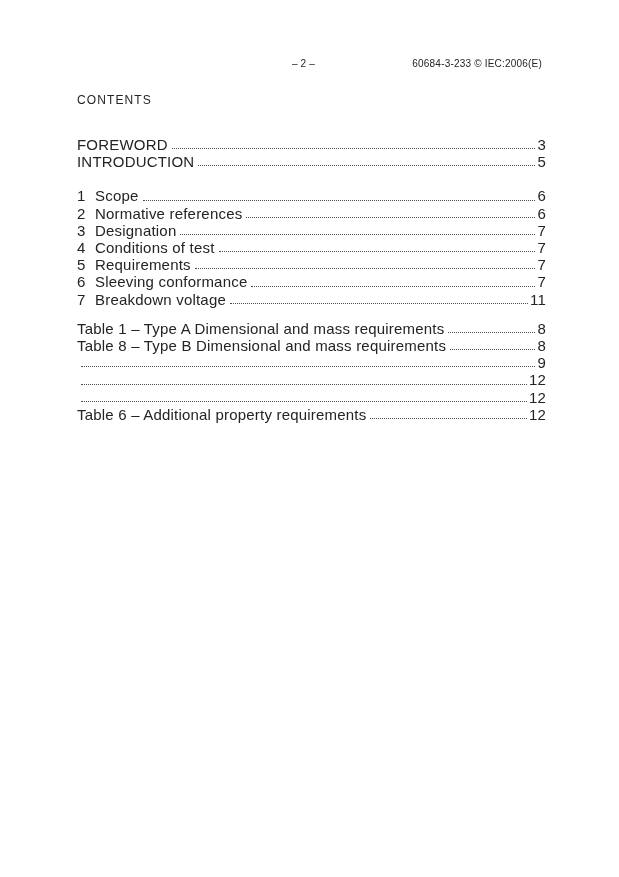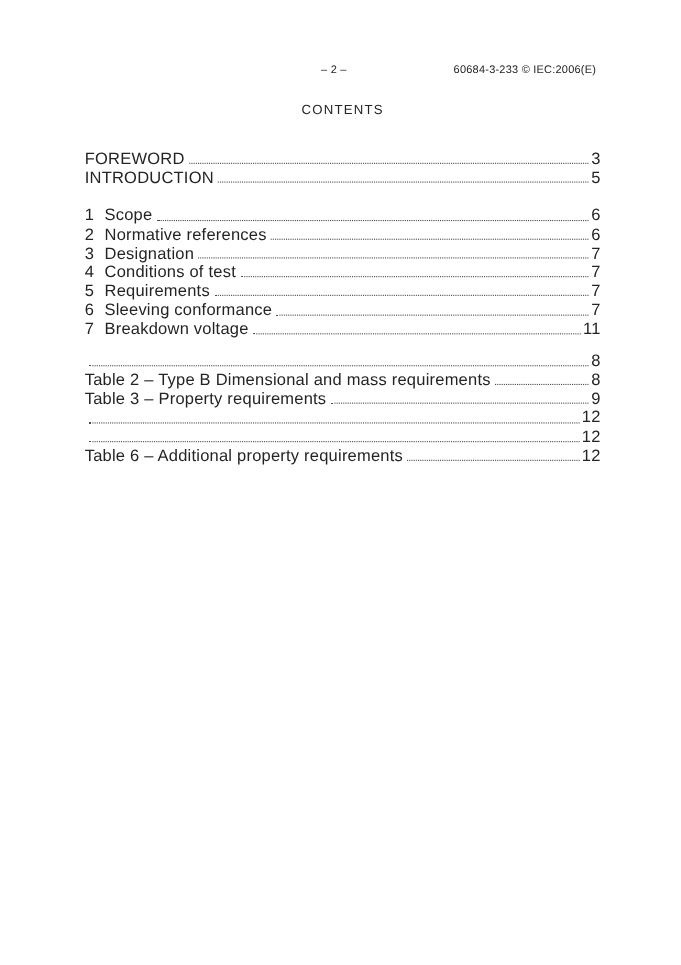--- a/index.html
+++ b/index.html
@@ -33,21 +33,21 @@
     white-space: nowrap;
   }
   .doc-ref {
     position: absolute;
     right: 4px;
     top: 0;
     white-space: nowrap;
   }
   .title {
     margin: 22px 0 12px 0;
-    text-align: center;
+    text-align: left;
     font-size: 12px;
     line-height: 15px;
     font-weight: 400;
     letter-spacing: 1.1px;
   }
   .toc {
     margin-top: 28px;
     font-size: 15px;
   }
   .toc-row {
@@ -144,30 +144,30 @@
       <div class="toc-row">
         <span class="toc-num">7</span>
         <span class="toc-label">Breakdown voltage</span>
         <span class="toc-dots"></span>
         <span class="toc-page">11</span>
       </div>
     </div>
 
     <div class="tables">
       <div class="toc-row">
+        <span class="toc-label">Table 1 – Type A Dimensional and mass requirements</span>
         <span class="toc-dots"></span>
         <span class="toc-page">8</span>
       </div>
       <div class="toc-row">
-        <span class="toc-label">Table 2 – Type B Dimensional and mass requirements</span>
+        <span class="toc-label">Table 8 – Type B Dimensional and mass requirements</span>
         <span class="toc-dots"></span>
         <span class="toc-page">8</span>
       </div>
       <div class="toc-row">
-        <span class="toc-label">Table 3 – Property requirements</span>
         <span class="toc-dots"></span>
         <span class="toc-page">9</span>
       </div>
       <div class="toc-row">
         <span class="toc-dots"></span>
         <span class="toc-page">12</span>
       </div>
       <div class="toc-row">
         <span class="toc-dots"></span>
         <span class="toc-page">12</span>

